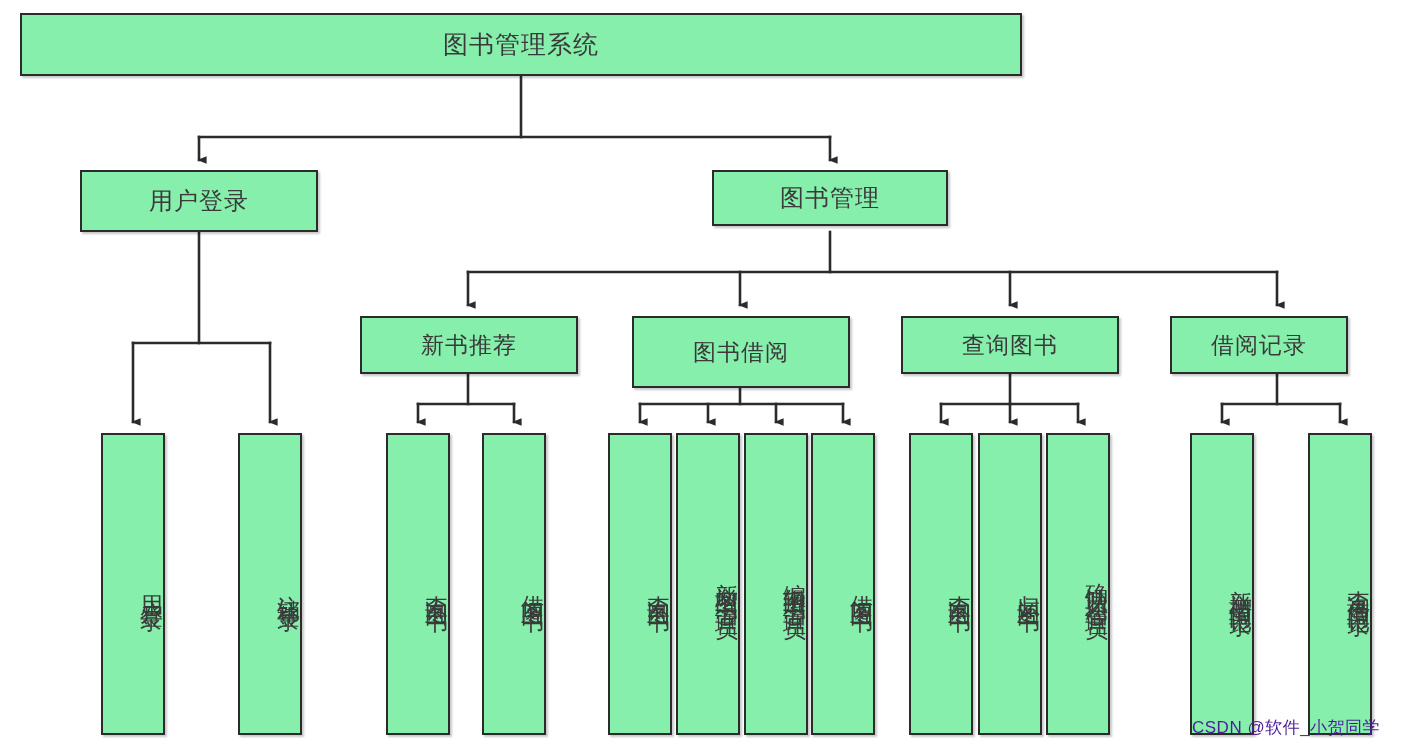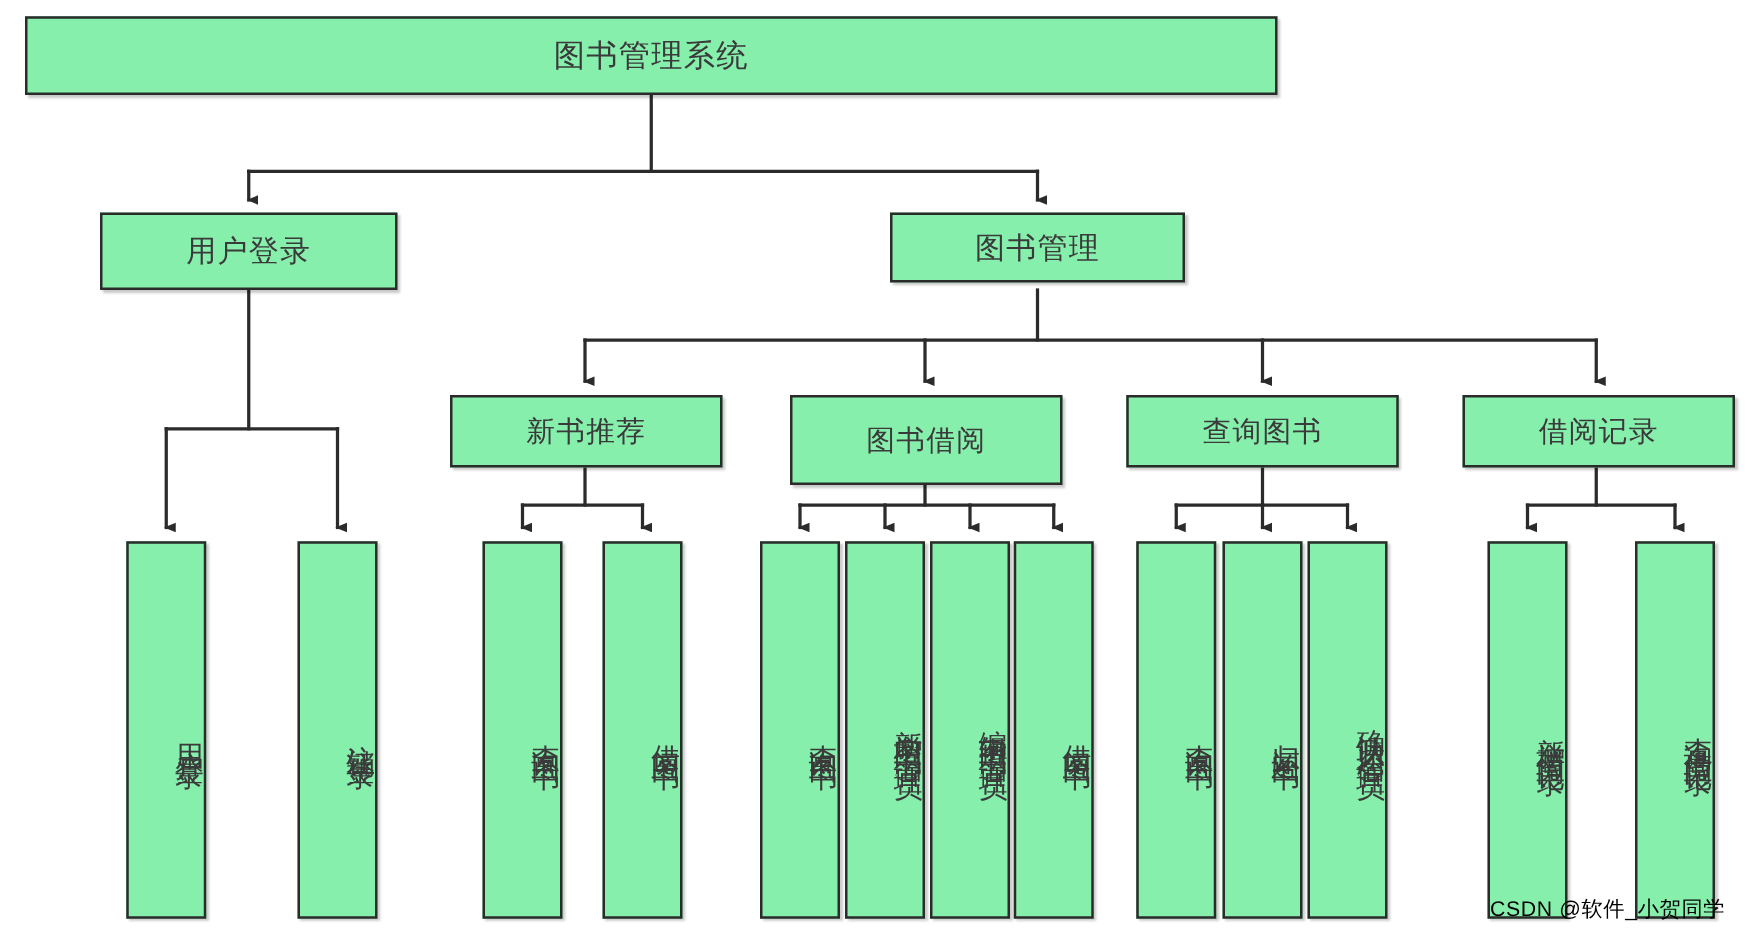--- a/index.html
+++ b/index.html
@@ -56,21 +56,21 @@
     text-orientation: upright;
     letter-spacing: 5px;
     line-height: 1;
     padding-top: 6px;
     align-items: flex-start;
     justify-content: center;
   }
   .watermark {
     position: absolute;
     font-size: 17px;
-    color: #000000;
+    color: #4c1d95;
     letter-spacing: 0.5px;
     white-space: nowrap;
     user-select: none;
   }
 </style>
 </head>
 <body>
 
 <div id="canvas">
 
@@ -125,21 +125,21 @@
   </svg>
 
   <div class="node root" style="left:20px; top:13px; width:1002px; height:63px;">图书管理系统</div>
 
   <div class="node lvl1" style="left:80px; top:170px; width:238px; height:62px;">用户登录</div>
   <div class="node lvl1" style="left:712px; top:170px; width:236px; height:56px;">图书管理</div>
 
   <div class="node lvl2" style="left:360px; top:316px; width:218px; height:58px;">新书推荐</div>
   <div class="node lvl2" style="left:632px; top:316px; width:218px; height:72px;">图书借阅</div>
   <div class="node lvl2" style="left:901px; top:316px; width:218px; height:58px;">查询图书</div>
-  <div class="node lvl2" style="left:1170px; top:316px; width:218px; height:58px;">借阅记录</div>
+  <div class="node lvl2" style="left:1170px; top:316px; width:178px; height:58px;">借阅记录</div>
 
   <div class="node leaf" style="left:101px; top:433px; width:64px; height:302px;">用户登录</div>
   <div class="node leaf" style="left:238px; top:433px; width:64px; height:302px;">注销登录</div>
 
   <div class="node leaf" style="left:386px; top:433px; width:64px; height:302px;">查询图书</div>
   <div class="node leaf" style="left:482px; top:433px; width:64px; height:302px;">借阅图书</div>
 
   <div class="node leaf" style="left:608px; top:433px; width:64px; height:302px;">查询图书</div>
   <div class="node leaf" style="left:676px; top:433px; width:64px; height:302px;">新增图书（管理员）</div>
   <div class="node leaf" style="left:744px; top:433px; width:64px; height:302px;">编辑图书（管理员）</div>

